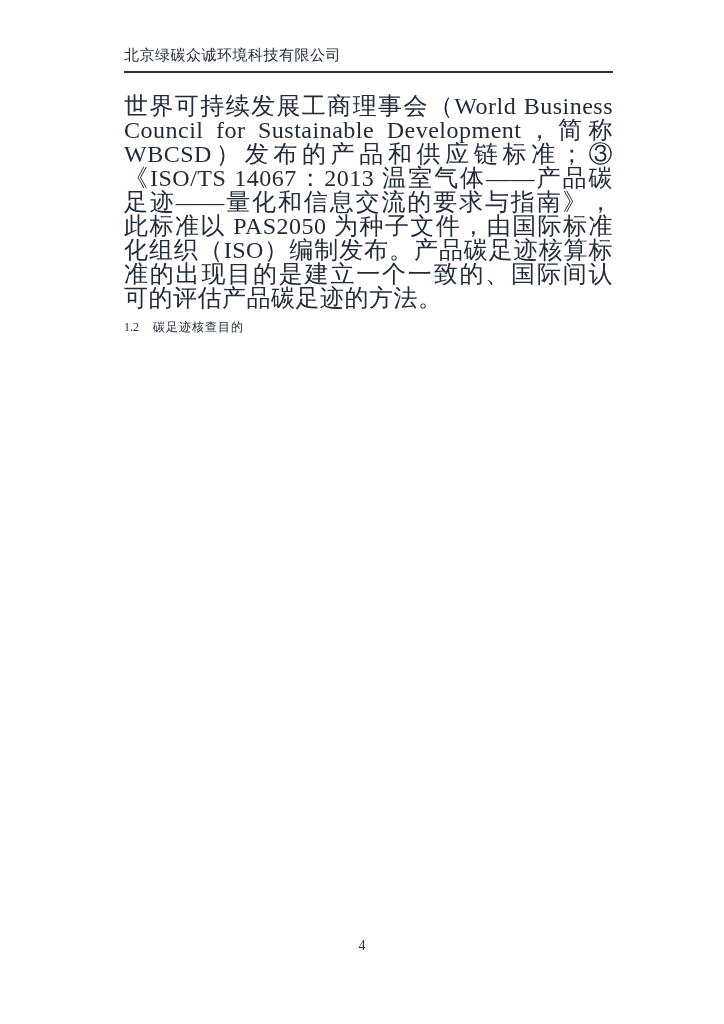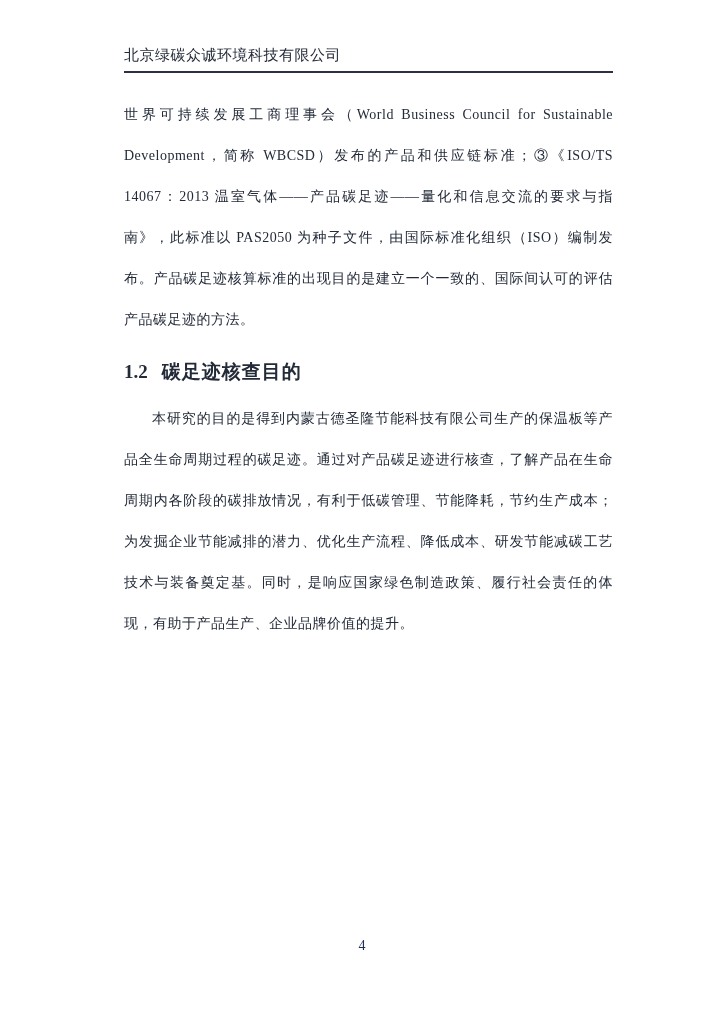--- a/index.html
+++ b/index.html
@@ -35,33 +35,33 @@
   .page-header .file-no .num {
     font-weight: bold;
     letter-spacing: 0;
   }
   
   .doc-body {
     margin: 21px 91px 0 104px;
   }
   .doc-body p {
     margin: 0;
-    font-size: 14px;
-    line-height: 41px;
+    font-size: 24px;
+    line-height: 24px;
     text-align: justify;
     letter-spacing: 0.5px;
   }
   .doc-body p.indent {
     text-indent: 2em;
   }
   .section-heading {
-    margin: 17px 0 11px 0;
-    font-size: 19px;
+    margin: 2px 0 11px 0;
+    font-size: 12px;
     line-height: 30px;
-    font-weight: bold;
+    font-weight: normal;
     letter-spacing: 1px;
   }
   .section-heading .sec-num {
     margin-right: 14px;
     letter-spacing: 0;
   }
   
   .page-footer {
     position: absolute;
     left: 0;
@@ -82,21 +82,20 @@
   </header>
 
   <main class="doc-body">
 
     <p>世界可持续发展工商理事会（World Business Council for Sustainable Development，简称 WBCSD）发布的产品和供应链标准；③《ISO/TS 14067：2013 温室气体——产品碳足迹——量化和信息交流的要求与指南》，此标准以 PAS2050 为种子文件，由国际标准化组织（ISO）编制发布。产品碳足迹核算标准的出现目的是建立一个一致的、国际间认可的评估产品碳足迹的方法。</p>
 
     <h2 class="section-heading">
       <span class="sec-num">1.2</span><span>碳足迹核查目的</span>
     </h2>
 
-    <p class="indent">本研究的目的是得到内蒙古德圣隆节能科技有限公司生产的保温板等产品全生命周期过程的碳足迹。通过对产品碳足迹进行核查，了解产品在生命周期内各阶段的碳排放情况，有利于低碳管理、节能降耗，节约生产成本；为发掘企业节能减排的潜力、优化生产流程、降低成本、研发节能减碳工艺技术与装备奠定基。同时，是响应国家绿色制造政策、履行社会责任的体现，有助于产品生产、企业品牌价值的提升。</p>
 
 
 
   </main>
 
   <footer class="page-footer">
     <span>4</span>
   </footer>
 
 </div>

